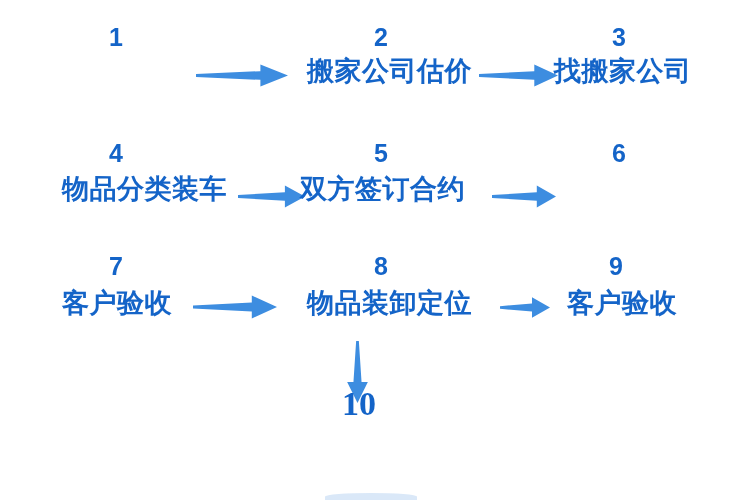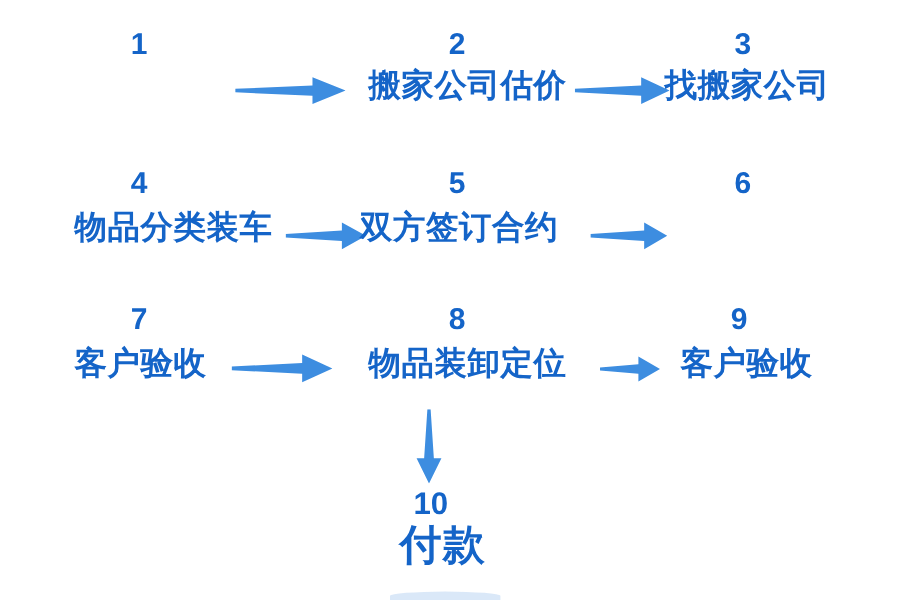--- a/index.html
+++ b/index.html
@@ -40,21 +40,21 @@
 
   
   .n7{left:86px;top:254px;}  .l7{left:62px;top:287px;}
   .n8{left:351px;top:254px;} .l8{left:307px;top:287px;}
   .n9{left:586px;top:254px;} .l9{left:567px;top:287px;}
   .a78{left:193px;top:292px;width:84px;height:30px;}
   .a89{left:500px;top:294px;width:50px;height:27px;}
 
   
   .a810{left:344px;top:341px;width:27px;height:62px;}
-  .n10{left:329px;top:406px;font-size:26px;}
+  .n10{left:329px;top:387px;font-size:34px;font-family:Liberation Serif, serif;}
   .l10{left:294px;top:434px;width:150px;text-align:center;font-size:35px;letter-spacing:1px;}
 
   
   .cutoff{
     position:absolute;left:325px;top:493px;width:92px;height:7px;
     background:#aecdef;opacity:.45;border-radius:50% 50% 0 0;
   }
 </style>
 </head>
 <body>
@@ -122,17 +122,16 @@
   <div class="num n9">9</div>
   <div class="label l9">客户验收</div>
 
   <div class="arrow a810">
     <svg viewBox="0 0 30 100" preserveAspectRatio="none">
         <polygon points="13.5,0 10.5,66 3.5,66 15,100 26.5,66 19.5,66 16.5,0"></polygon>
       </svg>
   </div>
 
   <div class="num n10">10</div>
-  <div class="label l10">付款</div>
 
   <div class="cutoff"></div>
 
 </div>
 
 </body></html>

